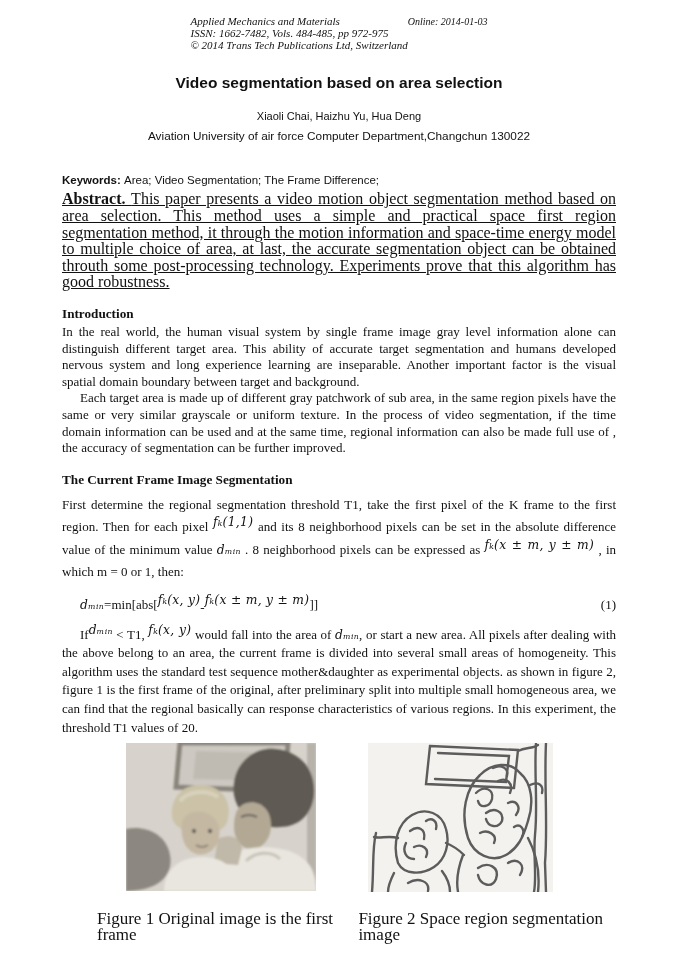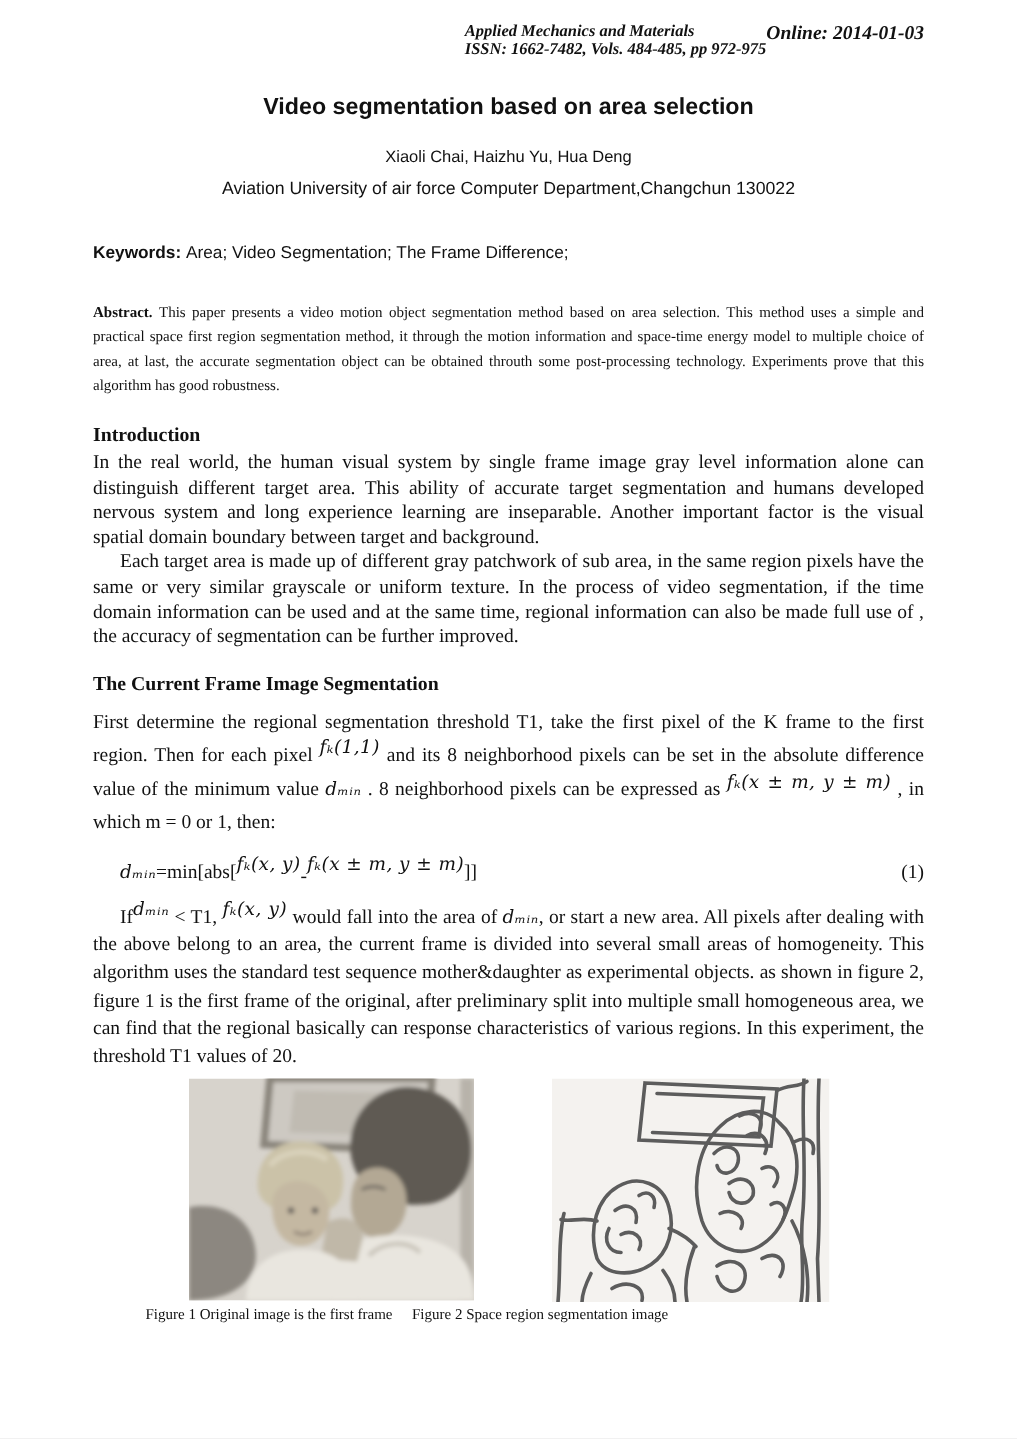--- a/index.html
+++ b/index.html
@@ -3,44 +3,44 @@
 <meta charset="utf-8">
 <style>
   html,body{margin:0;padding:0;background:#e8e8e8;}
   .page{
     width:678px;height:959px;margin:0 auto;background:#ffffff;color:#111;
     position:relative;overflow:hidden;box-sizing:border-box;
     padding:16px 62px 0 62px;
     font-family:"Liberation Serif","DejaVu Serif",serif;
   }
   
-  .hdr{display:flex;justify-content:flex-end;align-items:flex-start;font-weight:bold;}
+  .hdr{display:flex;justify-content:center;align-items:flex-start;}
   .hdr-left div{
     font-style:italic;font-size:11px;line-height:11.8px;white-space:nowrap;
   }
-  .hdr-right{font-style:italic;font-size:13px;line-height:11.8px;white-space:nowrap;}
+  .hdr-right{font-style:italic;font-size:10px;line-height:11.8px;white-space:nowrap;}
   
   .title{
     margin-top:23px;text-align:center;font-family:"Liberation Sans",sans-serif;
     font-weight:bold;font-size:15.5px;line-height:18px;
   }
   .authors{
     margin-top:16px;text-align:center;font-family:"Liberation Sans",sans-serif;
     font-size:11px;line-height:17px;
   }
   .affil{
     margin-top:4px;text-align:center;font-family:"Liberation Sans",sans-serif;
     font-size:11.8px;line-height:14px;
   }
   .keywords{
     margin-top:30px;font-family:"Liberation Sans",sans-serif;
     font-size:11.5px;line-height:14px;
   }
   .abstract{
-    margin-top:25px;font-size:10px;line-height:16.6px;text-align:justify;
+    margin-top:4px;font-size:16px;line-height:16.6px;text-align:justify;text-decoration:underline;
   }
   .sec-head{
     font-weight:bold;font-size:13.2px;line-height:16px;margin-top:15px;
   }
   .body-para{
     font-size:13px;line-height:16.6px;text-align:justify;margin-top:2px;
   }
   .body-para.indent{text-indent:18px;margin-top:0;}
   .math-para{
     font-size:13px;line-height:22.5px;text-align:justify;margin-top:6px;
@@ -60,32 +60,33 @@
     margin-top:9px;display:flex;align-items:center;
     font-size:13px;padding-left:18px;height:24px;
   }
   .eq-body{flex:0 0 auto;}
   .eq-num{margin-left:auto;font-size:13px;}
   
   .figrow{display:flex;margin-top:6px;}
   .fig1{margin-left:64px;width:190px;height:148px;}
   .fig2{margin-left:52px;width:185px;height:149px;}
   .fig1 svg,.fig2 svg{display:block;width:100%;height:100%;}
-  .caprow{display:flex;margin-top:1px;margin-left:35px;font-size:10px;line-height:16px;}
+  .caprow{display:flex;margin-top:19px;margin-left:35px;font-size:17px;line-height:16px;}
   .cap2{margin-left:13px;}
 </style>
 </head>
 <body>
 
 <div class="page">
 
   <div class="hdr">
     <div class="hdr-left">
       <div>Applied Mechanics and Materials</div>
       <div>ISSN: 1662-7482, Vols. 484-485, pp 972-975</div>
+      <div>© 2014 Trans Tech Publications Ltd, Switzerland</div>
     </div>
     <div class="hdr-right">Online: 2014-01-03</div>
   </div>
 
   <div class="title">Video segmentation based on area selection</div>
   <div class="authors">Xiaoli Chai, Haizhu Yu, Hua Deng</div>
   <div class="affil">Aviation University of air force Computer Department,Changchun 130022</div>
 
   <div class="keywords"><span class="seg-b">Keywords: </span><span>Area; Video Segmentation; The Frame Difference;</span></div>
 

